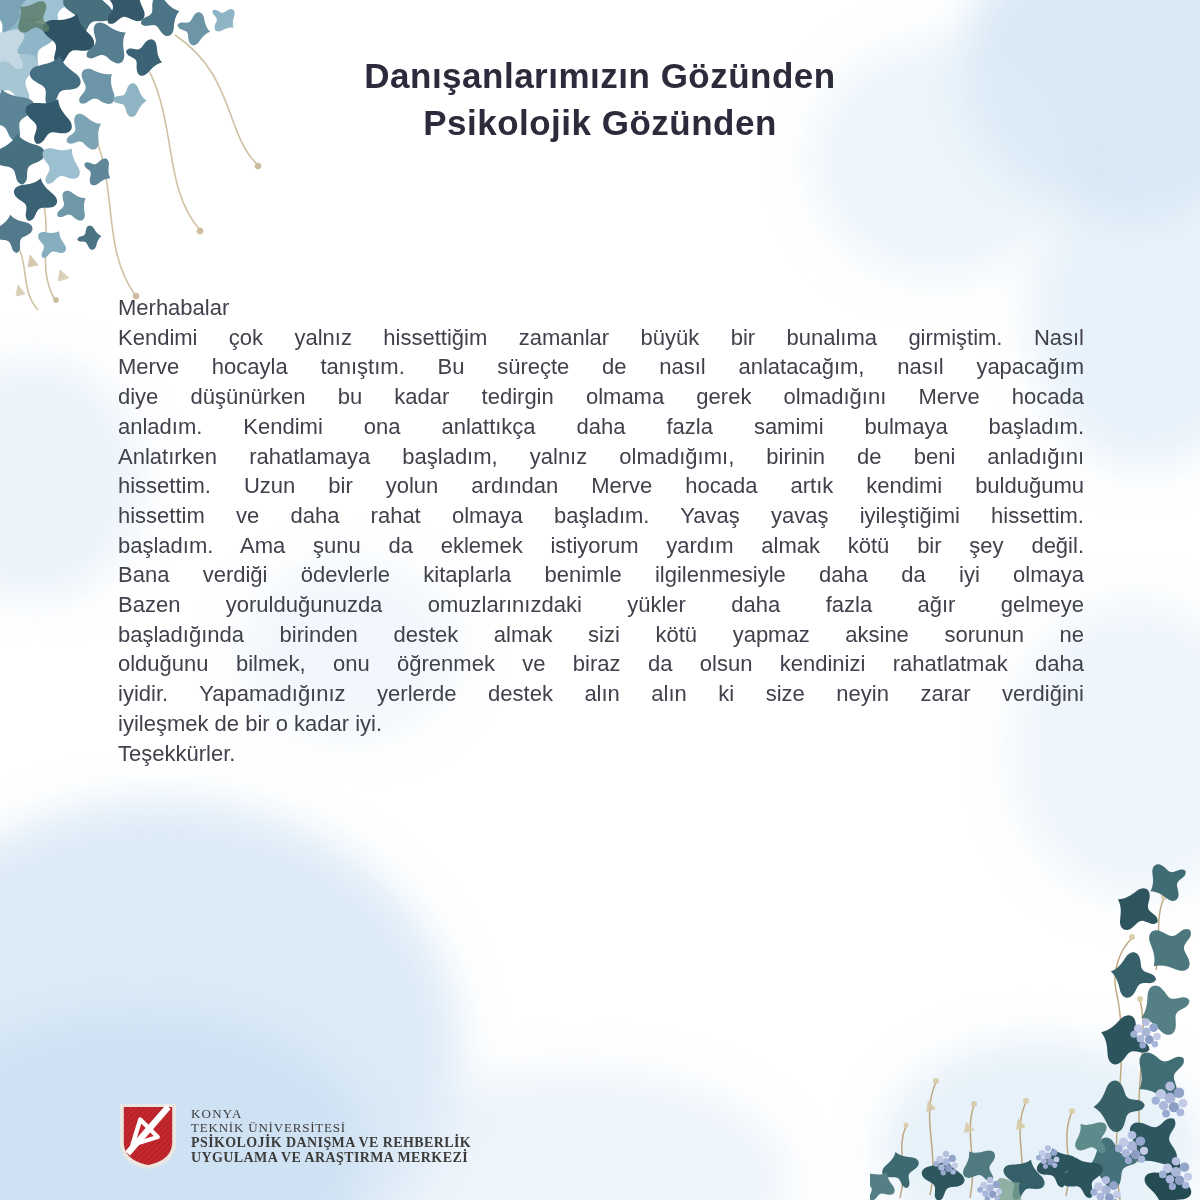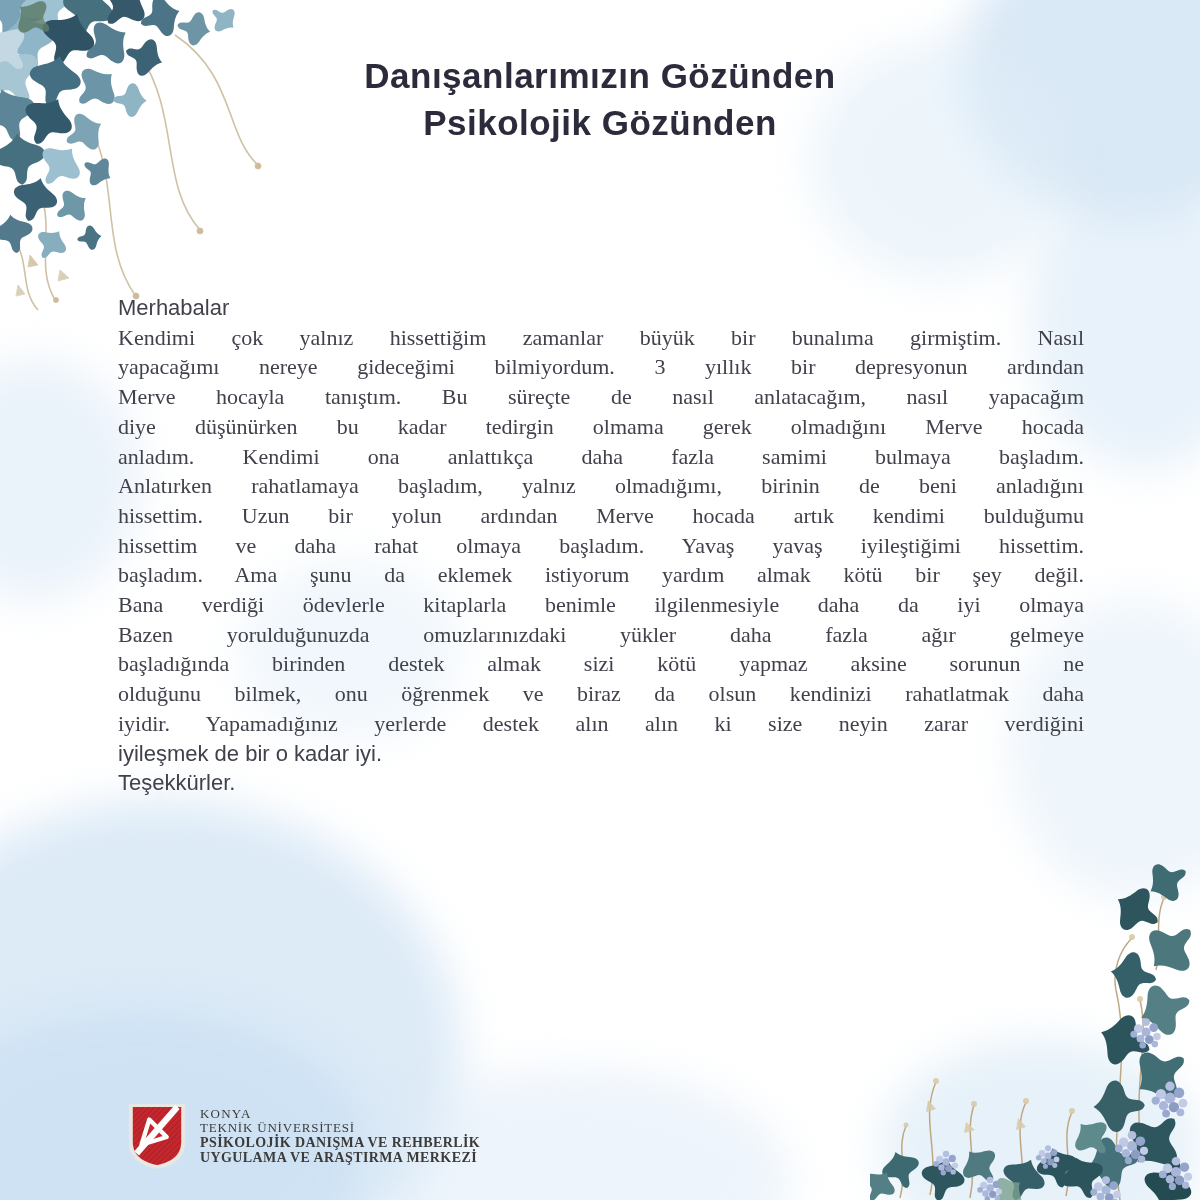--- a/index.html
+++ b/index.html
@@ -31,24 +31,24 @@
     font-size:35px;line-height:47px;font-weight:700;
     letter-spacing:.5px;color:var(--title-color,#2b2b3c);
   }
   
   .bodyblock{
     position:absolute;left:118px;top:293px;width:966px;z-index:3;
     color:var(--body-color,#41414c);
     font-size:22px;line-height:29.7px;
   }
   .body-line{text-align:left;}
-  .body-line.just{text-align:justify;text-align-last:justify;font-family:Liberation Serif, serif;}
+  .body-line.just{text-align:justify;text-align-last:justify;}
   
   .logo{
-    position:absolute;left:126px;top:1101px;z-index:3;
+    position:absolute;left:117px;top:1101px;z-index:3;
     display:flex;align-items:center;justify-content:flex-end;
   }
   .logo .shield{flex:0 0 auto;}
   .logo .logotext{margin-left:12px;color:var(--logo-text,#3c3b39);}
   .logo .lt1{font-family:"Liberation Serif",serif;font-size:13px;letter-spacing:1.2px;line-height:14px;}
   .logo .lt2{font-family:"Liberation Serif",serif;font-size:13px;letter-spacing:.8px;line-height:14px;}
   .logo .lt3,.logo .lt4{font-family:"Liberation Serif",serif;font-size:14px;font-weight:700;letter-spacing:.4px;line-height:15px;}
   
   .deco{position:absolute;z-index:2;pointer-events:none;}
   .deco.topleft{left:0;top:0;}
@@ -195,21 +195,20 @@
   </svg>
 
   <div class="title">
     <div class="tline">Danışanlarımızın Gözünden</div>
     <div class="tline">Psikolojik Gözünden</div>
   </div>
 
   <div class="bodyblock">
       <div class="body-line">Merhabalar</div>
       <div class="body-line just">Kendimi çok yalnız hissettiğim zamanlar büyük bir bunalıma girmiştim. Nasıl</div>
-      <div class="body-line just">yapacağımı nereye gideceğimi bilmiyordum. 3 yıllık bir depresyonun ardından</div>
       <div class="body-line just">Merve hocayla tanıştım. Bu süreçte de nasıl anlatacağım, nasıl yapacağım</div>
       <div class="body-line just">diye düşünürken bu kadar tedirgin olmama gerek olmadığını Merve hocada</div>
       <div class="body-line just">anladım. Kendimi ona anlattıkça daha fazla samimi bulmaya başladım.</div>
       <div class="body-line just">Anlatırken rahatlamaya başladım, yalnız olmadığımı, birinin de beni anladığını</div>
       <div class="body-line just">hissettim. Uzun bir yolun ardından Merve hocada artık kendimi bulduğumu</div>
       <div class="body-line just">hissettim ve daha rahat olmaya başladım. Yavaş yavaş iyileştiğimi hissettim.</div>
       <div class="body-line just">başladım. Ama şunu da eklemek istiyorum yardım almak kötü bir şey değil.</div>
       <div class="body-line just">Bana verdiği ödevlerle kitaplarla benimle ilgilenmesiyle daha da iyi olmaya</div>
       <div class="body-line just">Bazen yorulduğunuzda omuzlarınızdaki yükler daha fazla ağır gelmeye</div>
       <div class="body-line just">başladığında birinden destek almak sizi kötü yapmaz aksine sorunun ne</div>

